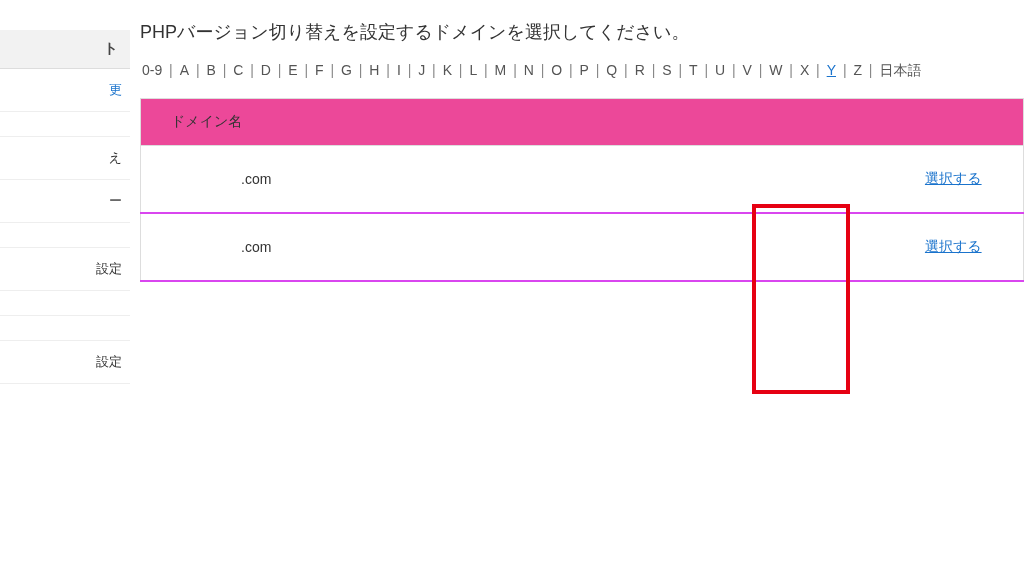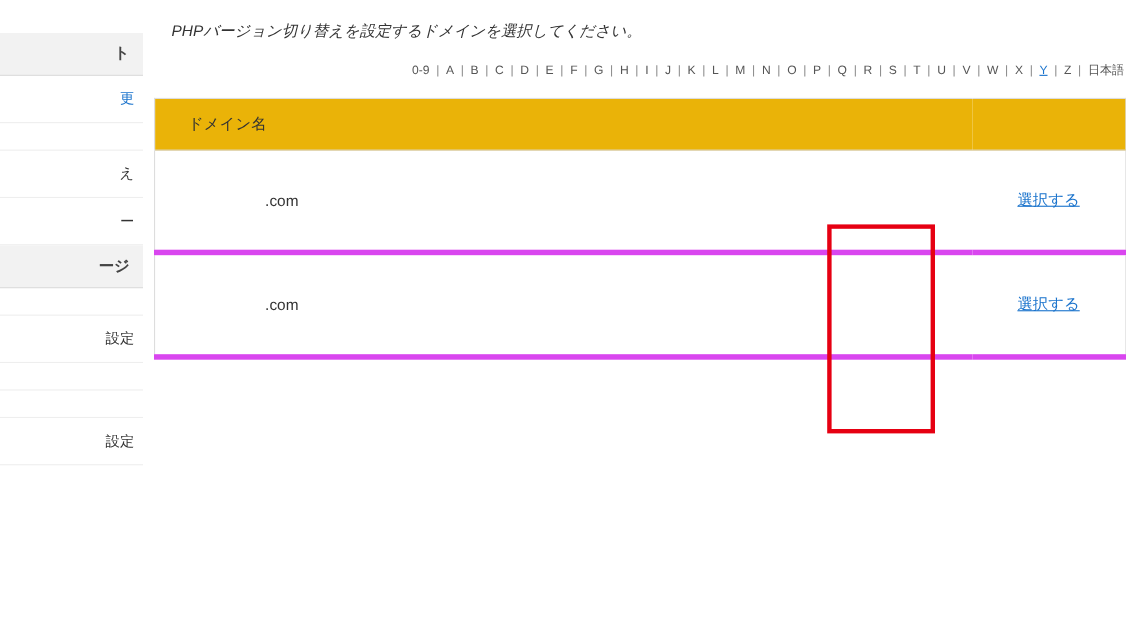--- a/index.html
+++ b/index.html
@@ -42,52 +42,51 @@
     .page-title-bar {
       background: #3a3e44;
       border-left: 6px solid #1a73cc;
       color: #fff;
       font-size: 16px;
       font-weight: bold;
       padding: 14px 18px;
       margin-bottom: 24px;
     }
     .instruction {
-      font-size: 14px;
+      font-size: 18px;
       color: #333;
       margin-bottom: 18px;
-      margin-left: 16px;
-      font-style: italic;
+      margin-left: 0;
     }
     .alpha-nav {
-      text-align: right;
-      font-size: 11px;
+      text-align: left;
+      font-size: 14px;
       color: #555;
       margin-bottom: 18px;
     }
     .alpha-nav .alpha-item { padding: 0 2px; }
     .alpha-nav .sep { color: #888; padding: 0 1px; }
     .alpha-nav a { color: #1a73cc; text-decoration: underline; }
     .domain-table {
       width: 100%;
       border-collapse: collapse;
       border: 1px solid #ddd;
     }
     .domain-table th {
-      background: #eab308;
+      background: #ec4899;
       text-align: left;
       font-weight: normal;
       font-size: 14px;
       padding: 14px 30px;
       border-bottom: 1px solid #ddd;
     }
     .domain-table th.action-col { width: 140px; }
     .domain-table td {
-      padding: 36px 20px;
-      border-bottom: 5px solid #d946ef;
+      padding: 24px 20px;
+      border-bottom: 2px solid #d946ef;
       font-size: 14px;
       color: #333;
       vertical-align: middle;
     }
     .domain-table td.domain-name-cell { padding-left: 100px; }
     .domain-table td.action-cell {
       text-align: center;
       width: 140px;
     }
     .select-link {
@@ -105,21 +104,20 @@
   </style>
 </head>
 <body>
 
 <div class="sidebar">
   <div class="sidebar-section-header">ト</div>
   <div class="sidebar-item link">更</div>
   <div class="sidebar-item"></div>
   <div class="sidebar-item">え</div>
   <div class="sidebar-item">ー</div>
-  <div class="sidebar-section-header">ージ</div>
   <div class="sidebar-item"></div>
   <div class="sidebar-item">設定</div>
   <div class="sidebar-item"></div>
   <div class="sidebar-item"></div>
   <div class="sidebar-item">設定</div>
 </div>
 
 <div class="main main-wrap">
   <div class="instruction">PHPバージョン切り替えを設定するドメインを選択してください。</div>
   <div class="alpha-nav" id="alpha-nav"><span class="alpha-item">0-9</span><span class="sep"> | </span><span class="alpha-item">A</span><span class="sep"> | </span><span class="alpha-item">B</span><span class="sep"> | </span><span class="alpha-item">C</span><span class="sep"> | </span><span class="alpha-item">D</span><span class="sep"> | </span><span class="alpha-item">E</span><span class="sep"> | </span><span class="alpha-item">F</span><span class="sep"> | </span><span class="alpha-item">G</span><span class="sep"> | </span><span class="alpha-item">H</span><span class="sep"> | </span><span class="alpha-item">I</span><span class="sep"> | </span><span class="alpha-item">J</span><span class="sep"> | </span><span class="alpha-item">K</span><span class="sep"> | </span><span class="alpha-item">L</span><span class="sep"> | </span><span class="alpha-item">M</span><span class="sep"> | </span><span class="alpha-item">N</span><span class="sep"> | </span><span class="alpha-item">O</span><span class="sep"> | </span><span class="alpha-item">P</span><span class="sep"> | </span><span class="alpha-item">Q</span><span class="sep"> | </span><span class="alpha-item">R</span><span class="sep"> | </span><span class="alpha-item">S</span><span class="sep"> | </span><span class="alpha-item">T</span><span class="sep"> | </span><span class="alpha-item">U</span><span class="sep"> | </span><span class="alpha-item">V</span><span class="sep"> | </span><span class="alpha-item">W</span><span class="sep"> | </span><span class="alpha-item">X</span><span class="sep"> | </span><a class="alpha-item" href="#">Y</a><span class="sep"> | </span><span class="alpha-item">Z</span><span class="sep"> | </span><span class="alpha-item">日本語</span></div>

